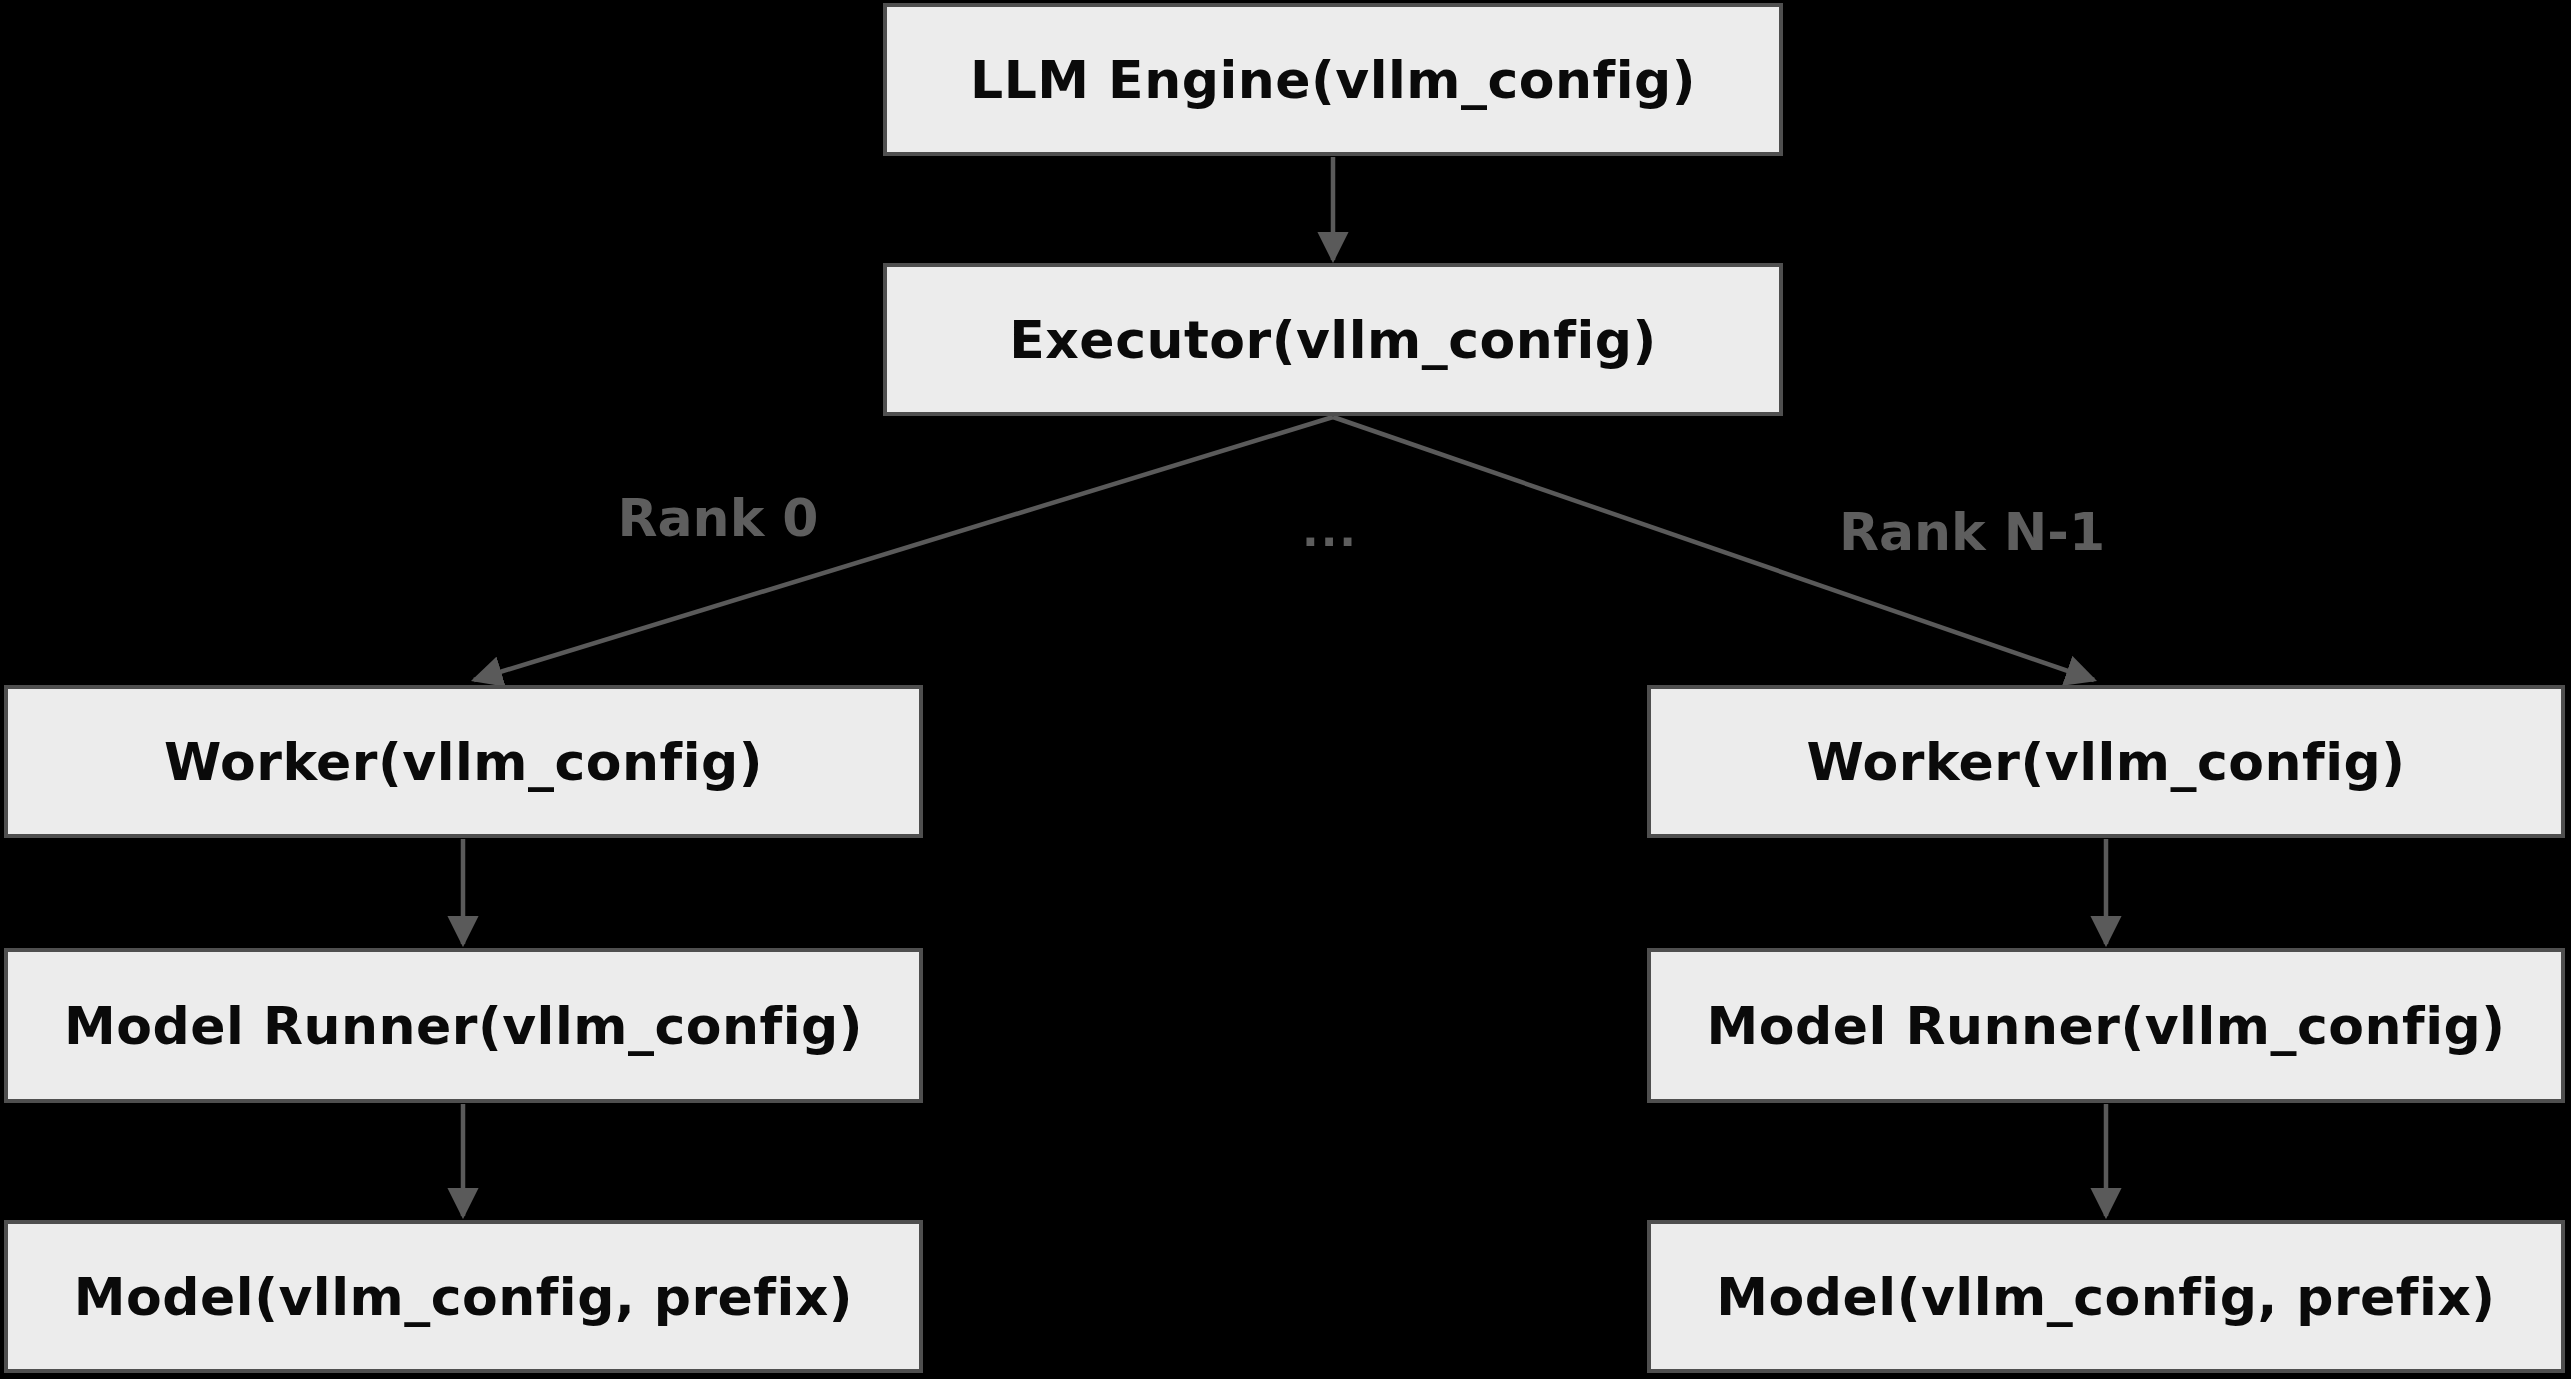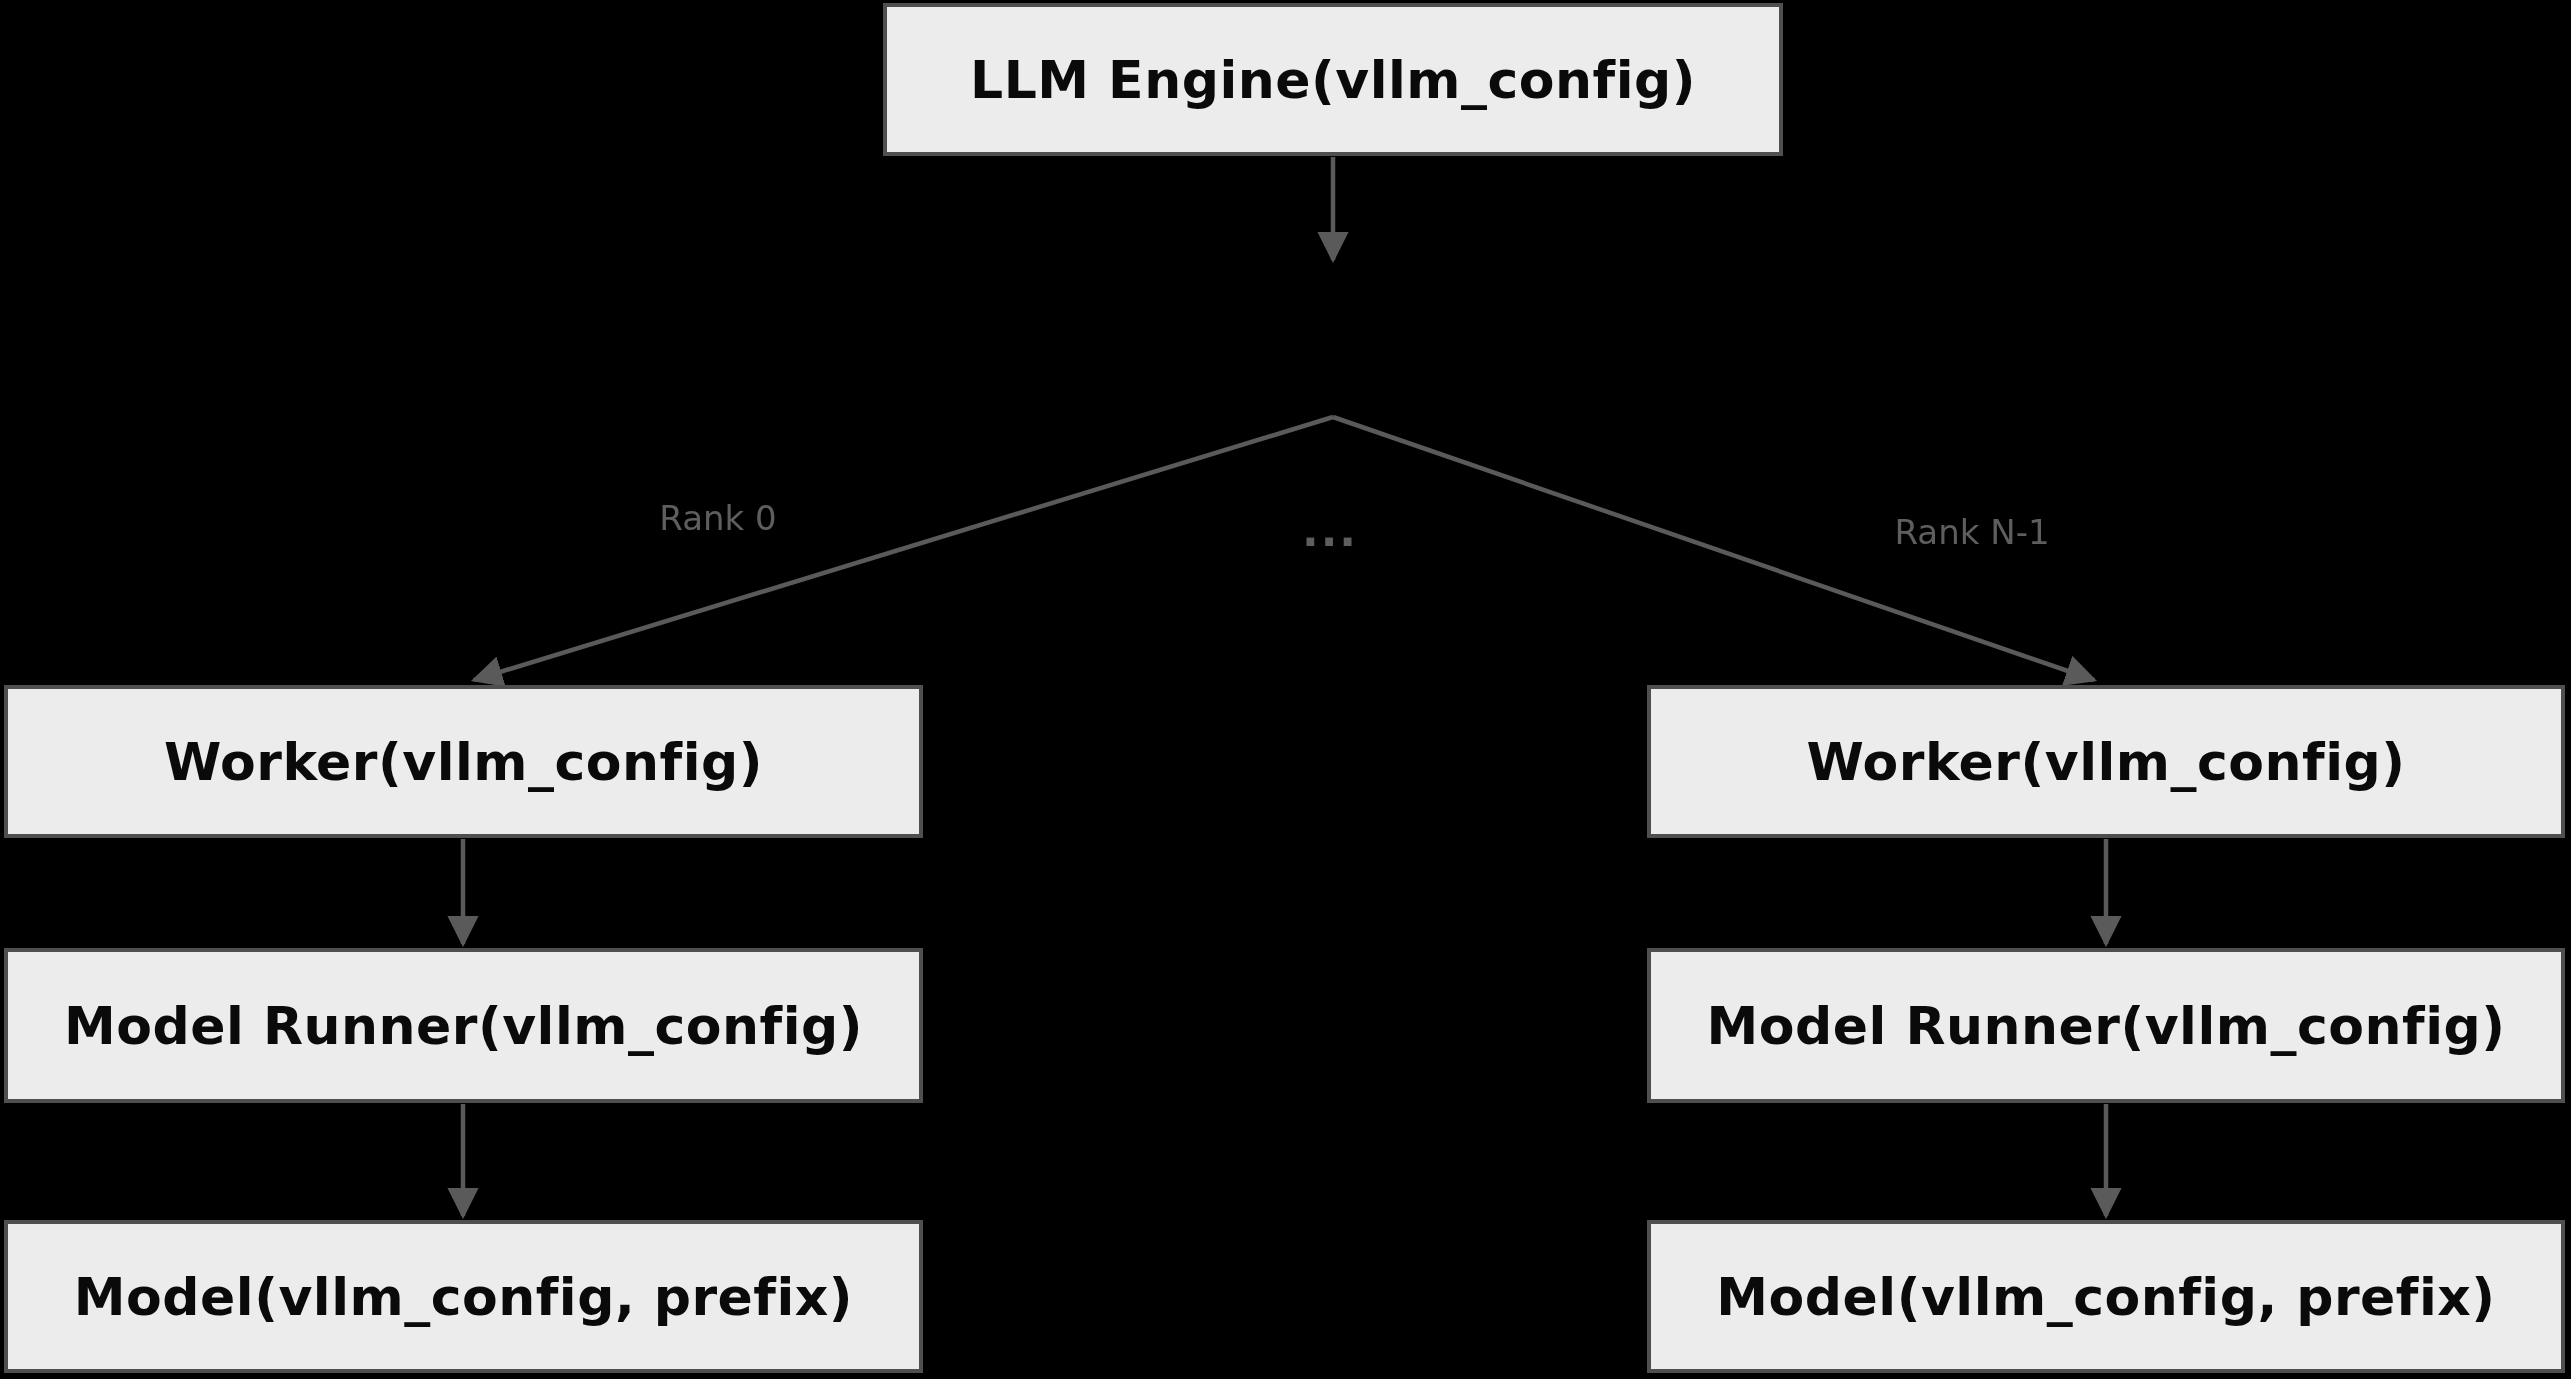--- a/index.html
+++ b/index.html
@@ -44,22 +44,22 @@
     font-size: 52px;
     font-weight: 600;
     letter-spacing: 0.5px;
     white-space: nowrap;
     text-align: right;
   }
   .edge-label {
     position: absolute;
     transform: translate(-50%, -50%);
     color: var(--edge-label);
-    font-size: 34px;
-    font-weight: 400;
+    font-size: 52px;
+    font-weight: 700;
     white-space: nowrap;
   }
   .edge-label.dots {
     font-size: 44px;
     letter-spacing: 2px;
     font-weight: 700;
   }
 </style>
 </head>
 <body>
@@ -78,20 +78,23 @@
     <line x1="463" y1="839" x2="463" y2="944" marker-end="url(#arrow)"></line>
     <line x1="463" y1="1104" x2="463" y2="1216" marker-end="url(#arrow)"></line>
     <line x1="2106" y1="839" x2="2106" y2="944" marker-end="url(#arrow)"></line>
     <line x1="2106" y1="1104" x2="2106" y2="1216" marker-end="url(#arrow)"></line>
   </svg>
 
   <div class="node" style="left:883px; top:3px; width:900px; height:153px;">
     <span class="node-label">LLM Engine(vllm_config)</span>
   </div>
 
+  <div class="node" style="left:883px; top:263px; width:900px; height:153px;">
+    <span class="node-label">Executor(vllm_config)</span>
+  </div>
 
   <div class="edge-label" style="left:718px; top:518px;">Rank 0</div>
 
   <div class="edge-label dots" style="left:1330px; top:530px;">...</div>
 
   <div class="edge-label" style="left:1972px; top:532px;">Rank N-1</div>
 
   <div class="node" style="left:4px; top:685px; width:919px; height:153px;">
     <span class="node-label">Worker(vllm_config)</span>
   </div>

